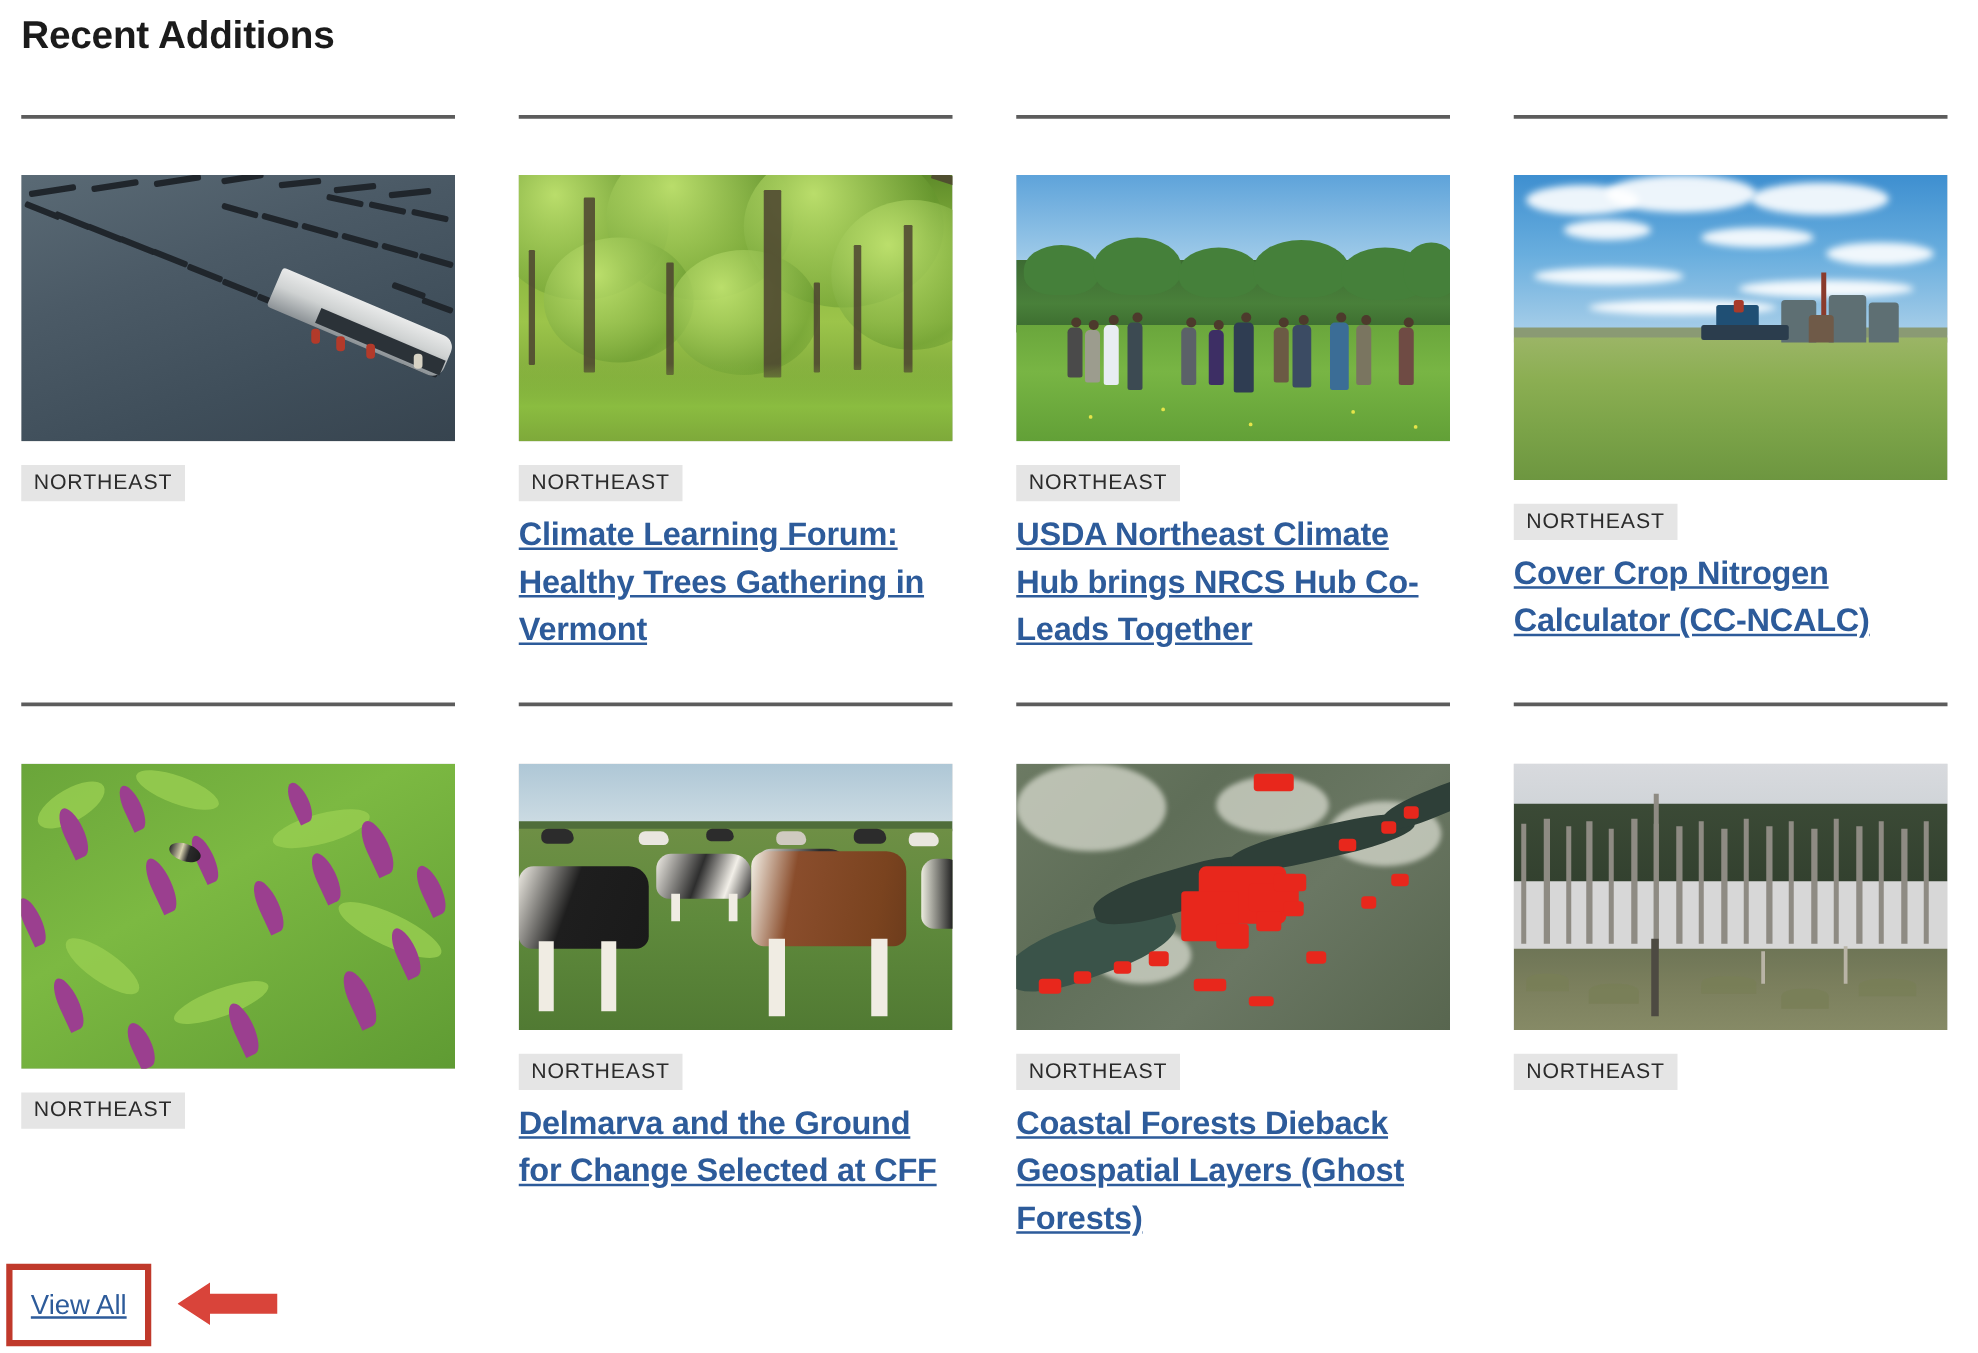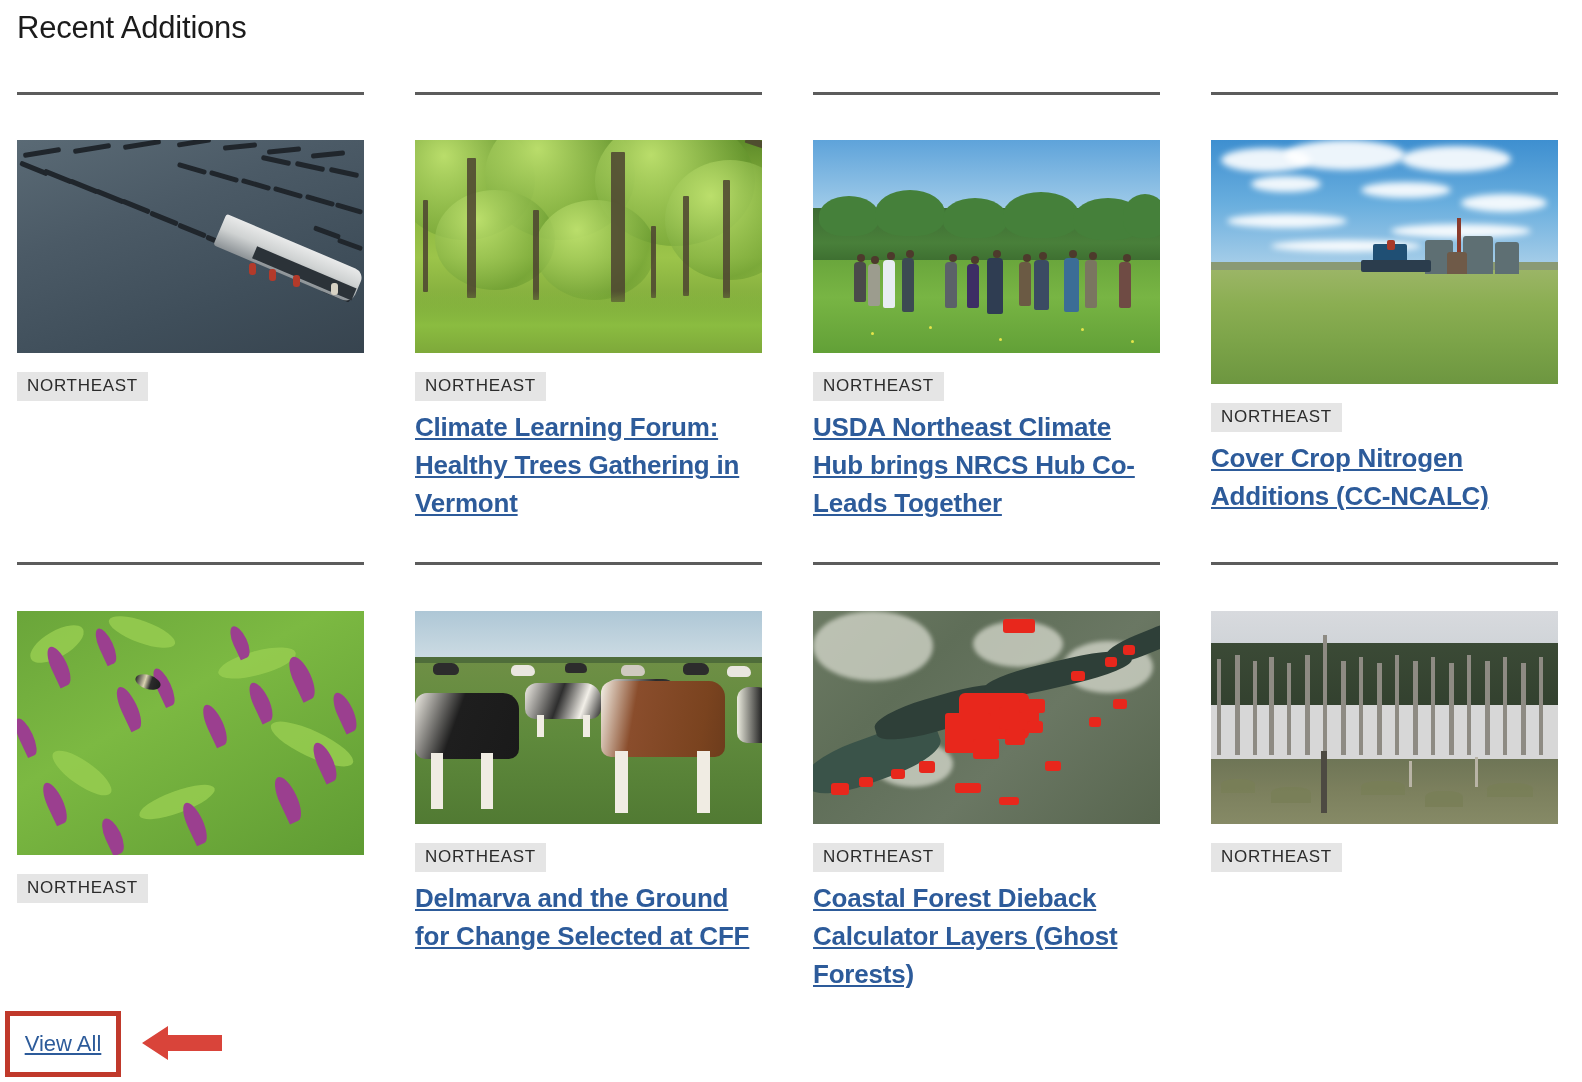--- a/index.html
+++ b/index.html
@@ -17,21 +17,21 @@
   }
   .page {
     position: relative;
     width: 1582px;
     height: 1082px;
     box-sizing: border-box;
     padding: 0 17px;
   }
   .page-title {
     font-size: 31px;
-    font-weight: normal;
+    font-weight: bold;
     color: #1b1b1b;
     letter-spacing: -0.2px;
     margin: 0;
     padding-top: 9px;
     line-height: 38px;
   }
 
   .grid {
     display: grid;
     grid-template-columns: repeat(4, 347px);
@@ -347,21 +347,21 @@
           <div class="silo" style="left:214px;top:100px;width:28px;height:34px;"></div>
           <div class="silo" style="left:252px;top:96px;width:30px;height:38px;"></div>
           <div class="silo" style="left:284px;top:102px;width:24px;height:32px;"></div>
           <div class="silo" style="left:236px;top:112px;width:20px;height:22px;background:#6f5a48;"></div>
           <div class="tractor" style="left:162px;top:104px;width:34px;height:26px;"></div>
           <div class="tractor" style="left:150px;top:120px;width:70px;height:12px;background:#2b3d4d;"></div>
           <div class="tractor" style="left:176px;top:100px;width:8px;height:10px;background:#a83a2a;"></div>
         </div>
       </div>
       <span class="card-tag">NORTHEAST</span>
-      <a class="card-title" href="#">Cover Crop Nitrogen Additions (CC-NCALC)</a>
+      <a class="card-title" href="#">Cover Crop Nitrogen Calculator (CC-NCALC)</a>
     </div>
   </div>
 
   <div class="grid row2" style="margin-top:40px;">
 
     <div class="card">
       <div class="card-rule"></div>
       <div class="card-thumb tall">
         <div class="thumb-inner vetch">
           <div class="leaf" style="left:10px;top:20px;width:60px;height:26px;transform:rotate(-30deg);"></div>
@@ -449,21 +449,21 @@
           <div class="redblob" style="left:310px;top:34px;width:12px;height:10px;"></div>
           <div class="redblob" style="left:300px;top:88px;width:14px;height:10px;"></div>
           <div class="redblob" style="left:276px;top:106px;width:12px;height:10px;"></div>
           <div class="redblob" style="left:190px;top:8px;width:32px;height:14px;"></div>
           <div class="redblob" style="left:142px;top:172px;width:26px;height:10px;"></div>
           <div class="redblob" style="left:186px;top:186px;width:20px;height:8px;"></div>
           <div class="redblob" style="left:232px;top:150px;width:16px;height:10px;"></div>
         </div>
       </div>
       <span class="card-tag">NORTHEAST</span>
-      <a class="card-title" href="#">Coastal Forest Dieback Calculator Layers (Ghost Forests)</a>
+      <a class="card-title" href="#">Coastal Forests Dieback Geospatial Layers (Ghost Forests)</a>
     </div>
 
     <div class="card">
       <div class="card-rule"></div>
       <div class="card-thumb">
         <div class="thumb-inner ghost">
           <div class="sky"></div>
           <div class="canopy"></div>
           <div class="snag" style="left:6px;top:48px;width:4px;height:96px;"></div>
           <div class="snag" style="left:24px;top:44px;width:5px;height:100px;"></div>

